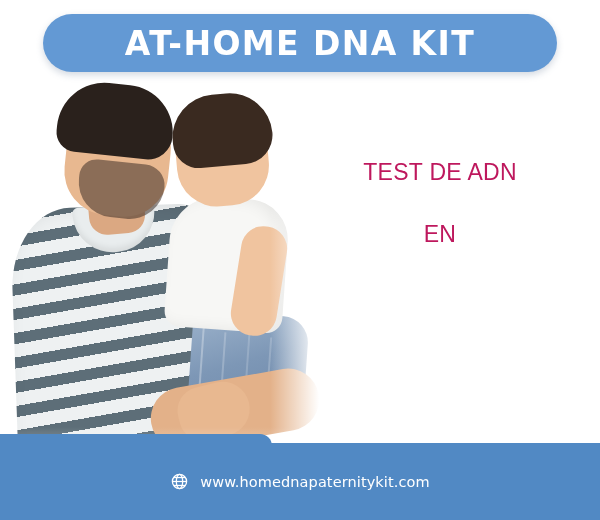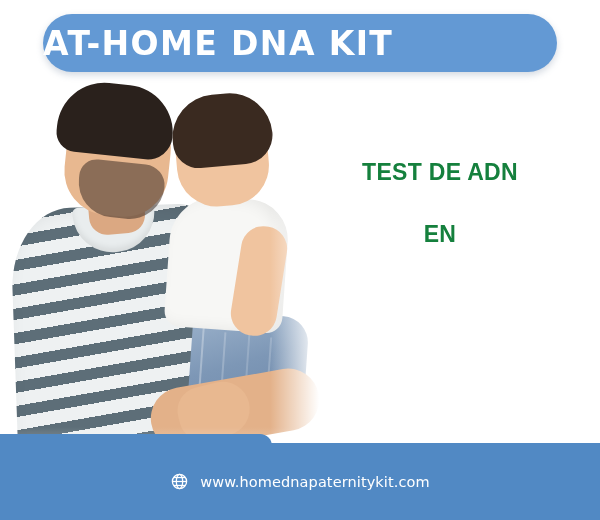--- a/index.html
+++ b/index.html
@@ -27,20 +27,21 @@
     position: absolute;
     left: 43px;
     top: 14px;
     width: 514px;
     height: 58px;
     background: #6399d4;
     border-radius: 29px;
     box-shadow: 0 3px 7px rgba(120, 140, 165, 0.33);
     display: flex;
     align-items: center;
+    justify-content: center;
     z-index: 6;
   }
   .header-title {
     color: #ffffff;
     font-size: 33px;
     font-weight: bold;
     letter-spacing: 1.4px;
     line-height: 1;
     white-space: nowrap;
     font-family: "DejaVu Sans", sans-serif;
@@ -236,22 +237,22 @@
   
   .text-block {
     position: absolute;
     left: 290px;
     top: 160px;
     width: 300px;
     z-index: 5;
     text-align: center;
   }
   .headline {
-    color: #15803d;
-    font-weight: bold;
+    color: #be185d;
+    font-weight: normal;
     font-size: 23px;
     line-height: 1.05;
     letter-spacing: 0.3px;
     white-space: nowrap;
     font-family: "Liberation Sans", sans-serif;
   }
   .headline.line-1 { margin-bottom: 38px; }
   .headline.line-2 { }
   .headline.line-3 { font-size: 23px; }
 

